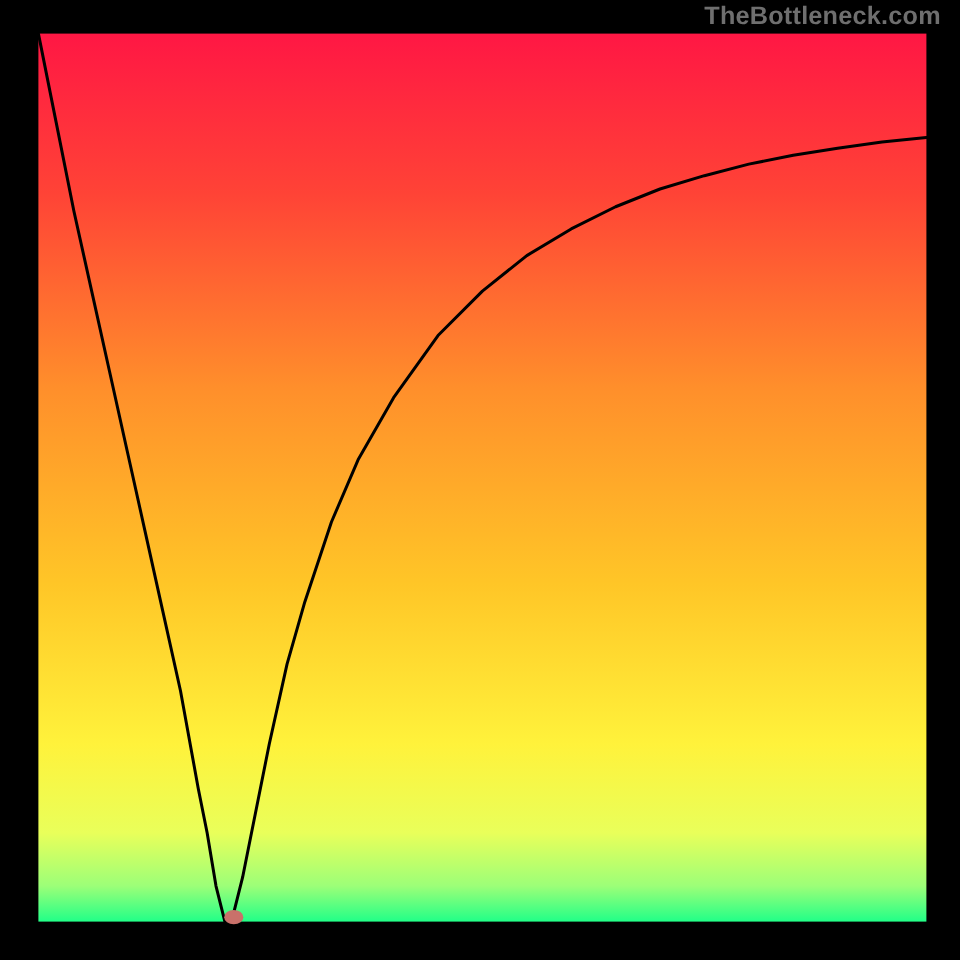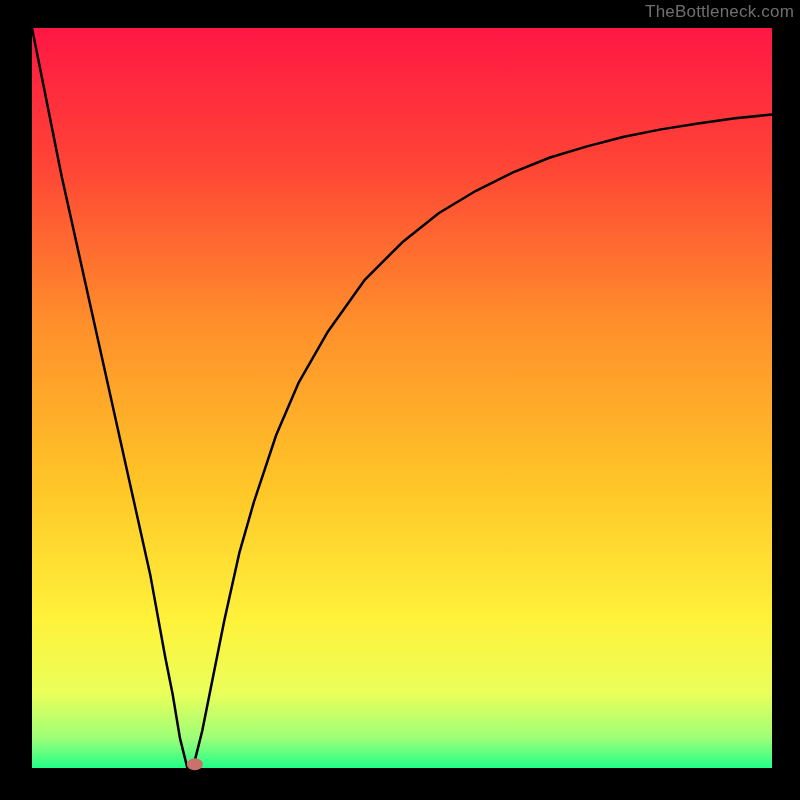--- a/index.html
+++ b/index.html
@@ -12,23 +12,23 @@
     font-family: Arial, Helvetica, sans-serif;
   }
   .container {
     position: relative;
     width: 800px;
     height: 800px;
   }
   .watermark {
     position: absolute;
     top: 2px;
-    right: 6px;
-    font-size: 17px;
-    font-weight: normal;
+    right: 16px;
+    font-size: 21px;
+    font-weight: bold;
     color: #6f6f6f;
     letter-spacing: 0.2px;
     z-index: 10;
   }
   .chart-wrap {
     position: absolute;
     left: 0;
     top: 0;
     width: 800px;
     height: 800px;

